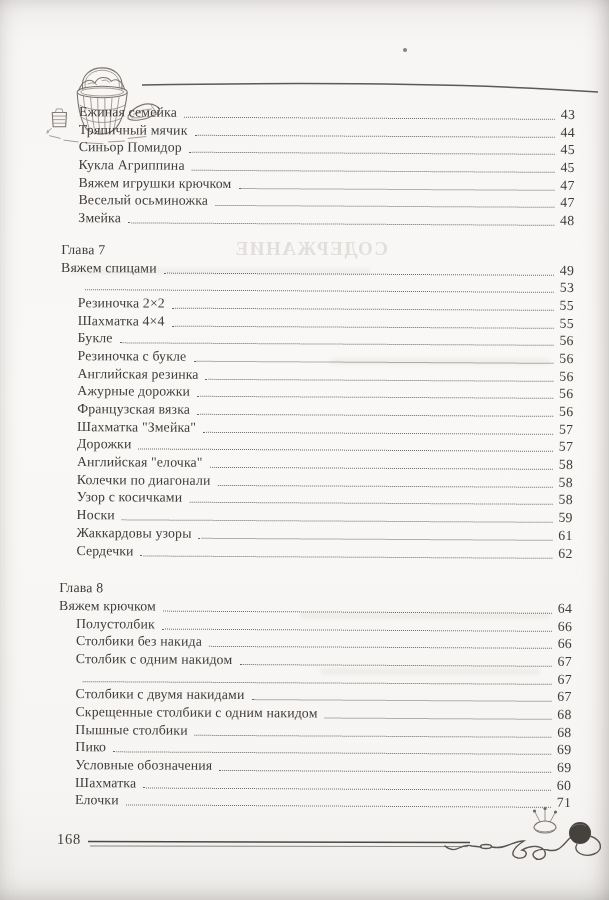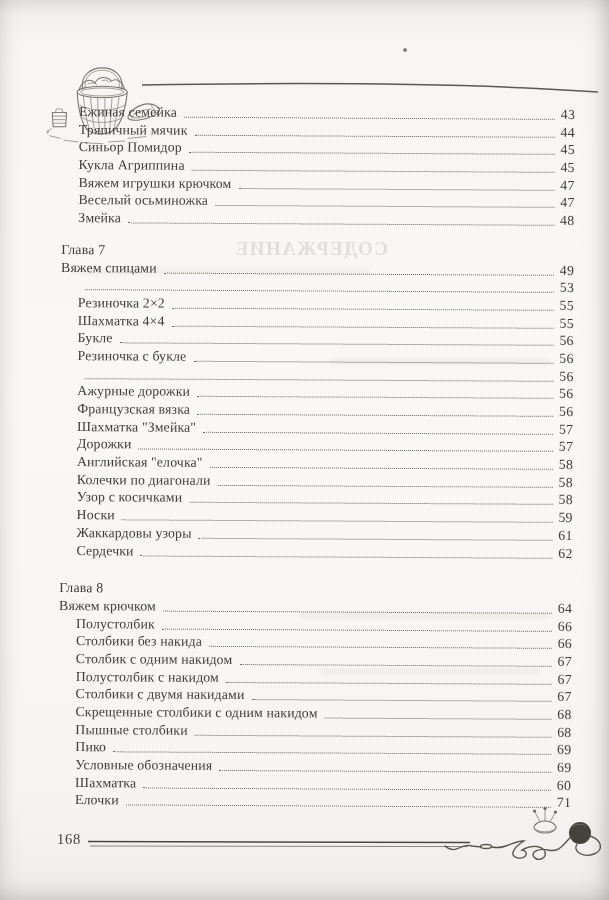--- a/index.html
+++ b/index.html
@@ -172,20 +172,21 @@
           <span class="toc-title">Букле</span>
           <span class="dots"></span>
           <span class="toc-page">56</span>
         </div>
         <div class="toc-row indent">
           <span class="toc-title">Резиночка с букле</span>
           <span class="dots"></span>
           <span class="toc-page">56</span>
         </div>
         <div class="toc-row indent">
+          <span class="toc-title">Английская резинка</span>
           <span class="dots"></span>
           <span class="toc-page">56</span>
         </div>
         <div class="toc-row indent">
           <span class="toc-title">Ажурные дорожки</span>
           <span class="dots"></span>
           <span class="toc-page">56</span>
         </div>
         <div class="toc-row indent">
           <span class="toc-title">Французская вязка</span>
@@ -249,21 +250,20 @@
           <span class="toc-title">Столбики без накида</span>
           <span class="dots"></span>
           <span class="toc-page">66</span>
         </div>
         <div class="toc-row indent">
           <span class="toc-title">Столбик с одним накидом</span>
           <span class="dots"></span>
           <span class="toc-page">67</span>
         </div>
         <div class="toc-row indent">
-          <span class="toc-title">Полустолбик с накидом</span>
           <span class="dots"></span>
           <span class="toc-page">67</span>
         </div>
         <div class="toc-row indent">
           <span class="toc-title">Столбики с двумя накидами</span>
           <span class="dots"></span>
           <span class="toc-page">67</span>
         </div>
         <div class="toc-row indent">
           <span class="toc-title">Скрещенные столбики с одним накидом</span>

